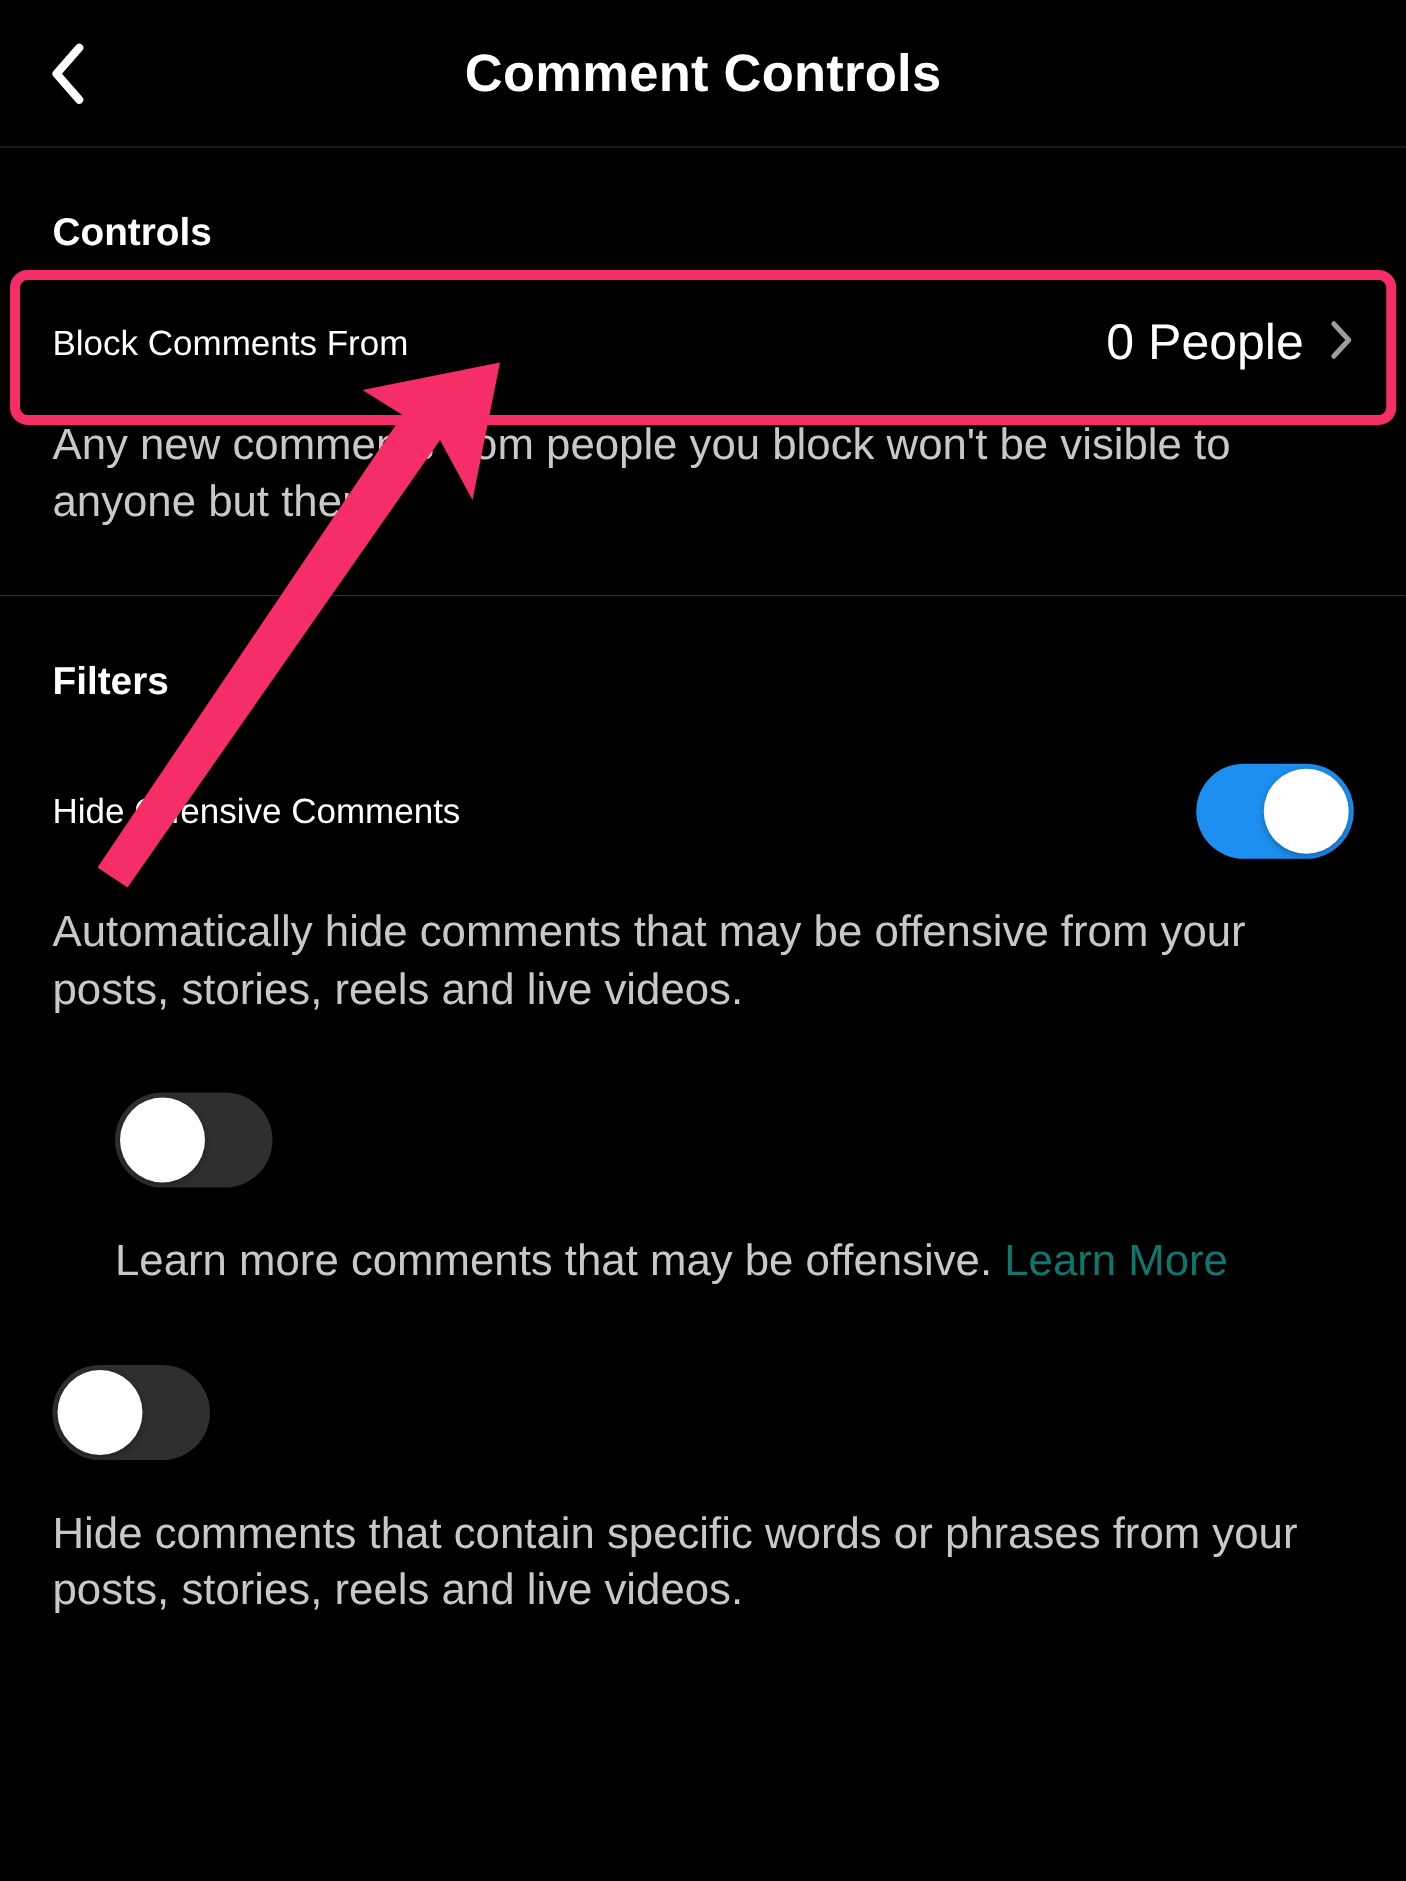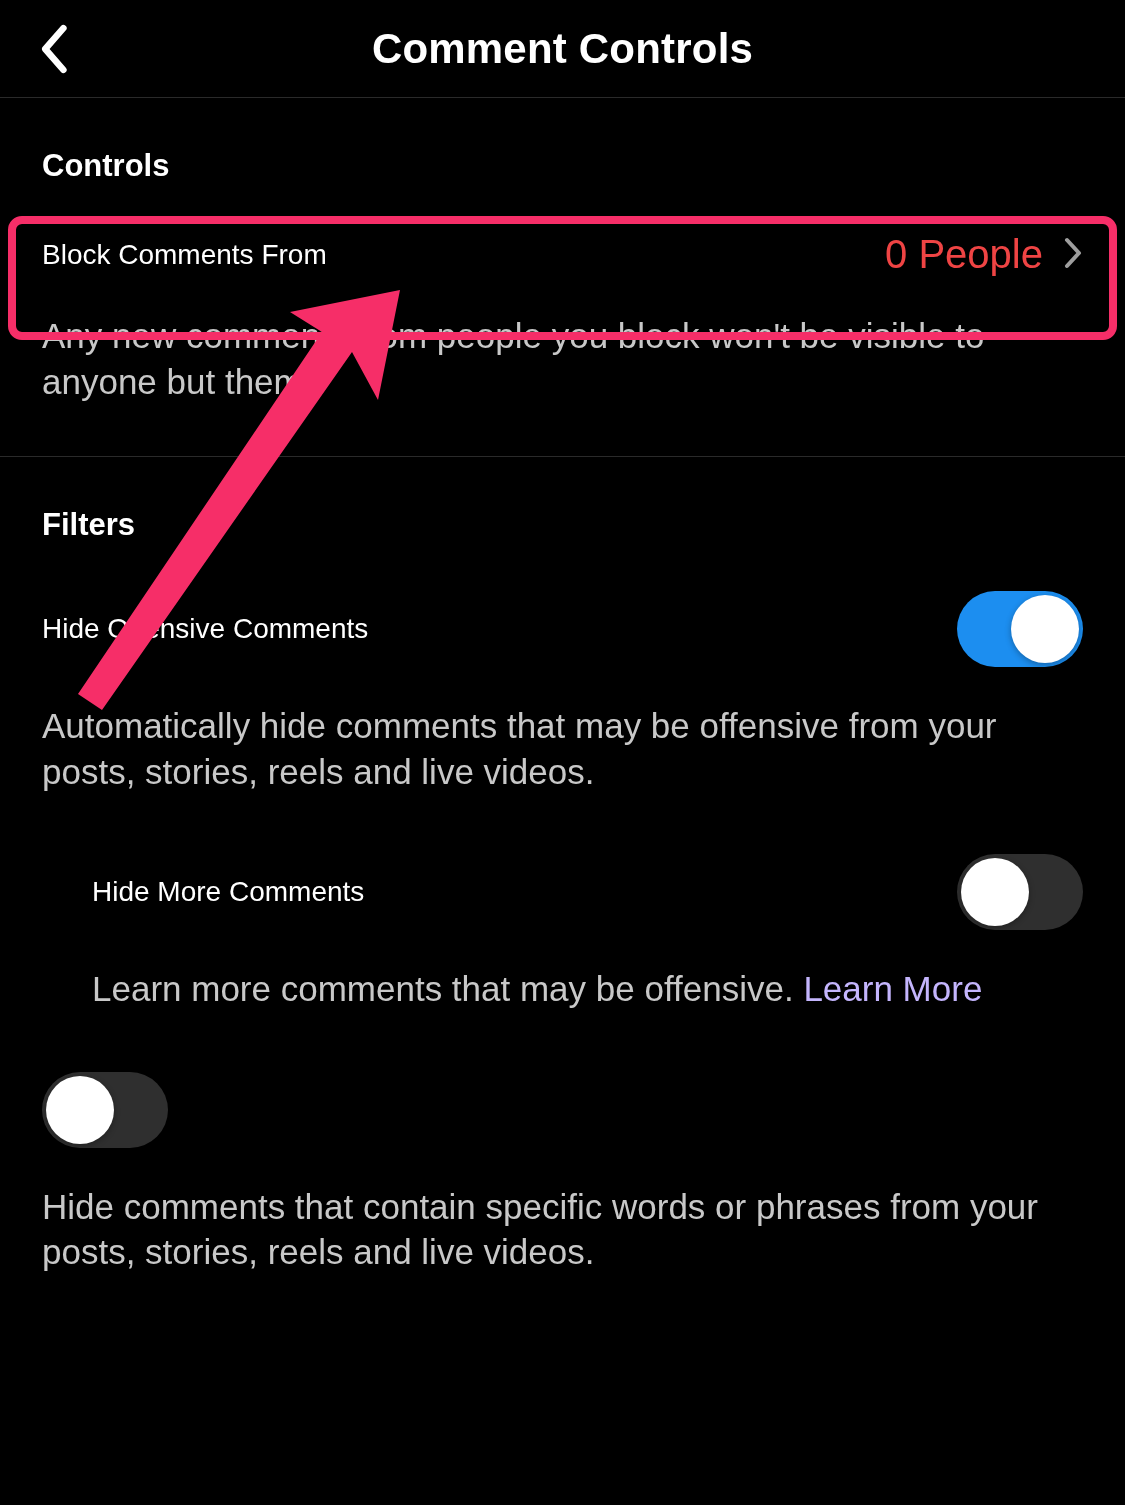--- a/index.html
+++ b/index.html
@@ -9,21 +9,21 @@
       color: #fff;
       width: 1125px;
       height: 1505px;
       overflow: hidden;
       position: relative;
     }
     .header {
       display: flex;
       align-items: center;
       justify-content: center;
-      height: 98px;
+      height: 118px;
       position: relative;
       border-bottom: 1px solid #2a2a2a;
     }
     .back-btn {
       position: absolute;
       left: 28px;
       display: flex;
       align-items: center;
       justify-content: center;
       width: 50px;
@@ -45,21 +45,21 @@
       align-items: center;
       padding: 26px 42px;
     }
     .row-label {
       font-size: 28px;
       font-weight: 400;
       flex: 1;
     }
     .row-value {
       font-size: 40px;
-      color: #ef4444;
+      color: #ffffff;
       margin-right: 20px;
     }
     .chevron-right svg { width: 20px; height: 34px; }
     .description {
       font-size: 35px;
       color: #c8c8c8;
       padding: 10px 42px 34px 42px;
       line-height: 1.3;
     }
     .indented { padding-left: 92px; }
@@ -81,21 +81,21 @@
       height: 68px;
       background: #fff;
       border-radius: 50%;
       top: 4px;
       box-shadow: 0 2px 6px rgba(0,0,0,.3);
     }
     .toggle.on { background: #1c8ef0; }
     .toggle.on .toggle-knob { right: 4px; }
     .toggle.off { background: #2f2f2f; }
     .toggle.off .toggle-knob { left: 4px; }
-    .link { color: #c4b5fd; }
+    .link { color: #0f766e; }
     .highlight-box {
       position: absolute;
       border: 8px solid #f62e68;
       border-radius: 14px;
       left: 8px;
       right: 8px;
       top: 216px;
       height: 124px;
       pointer-events: none;
       z-index: 10;
@@ -143,21 +143,20 @@
 <div class="row">
   <div class="row-label">Hide Offensive Comments</div>
   <div class="toggle on">
       <div class="toggle-knob"></div>
     </div>
 </div>
 
 <div class="description">Automatically hide comments that may be offensive from your posts, stories, reels and live videos.</div>
 
 <div class="row indented">
-  <div class="row-label">Hide More Comments</div>
   <div class="toggle off">
       <div class="toggle-knob"></div>
     </div>
 </div>
 
 <div class="description indented">
   <span>Learn more comments that may be offensive. </span><span class="link">Learn More</span>
 </div>
 
 <div class="row">

